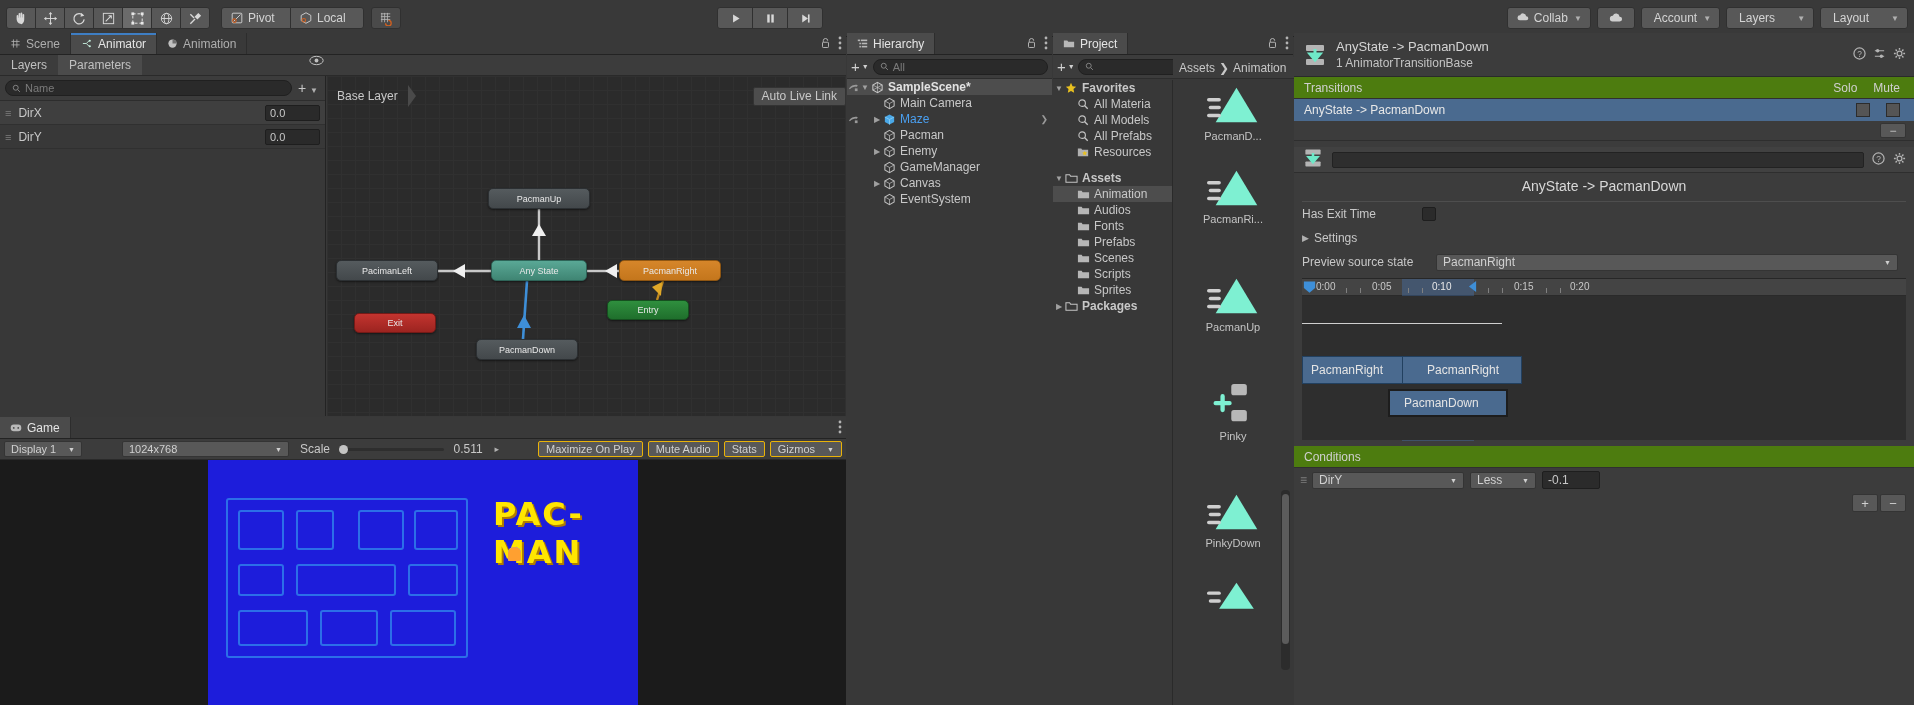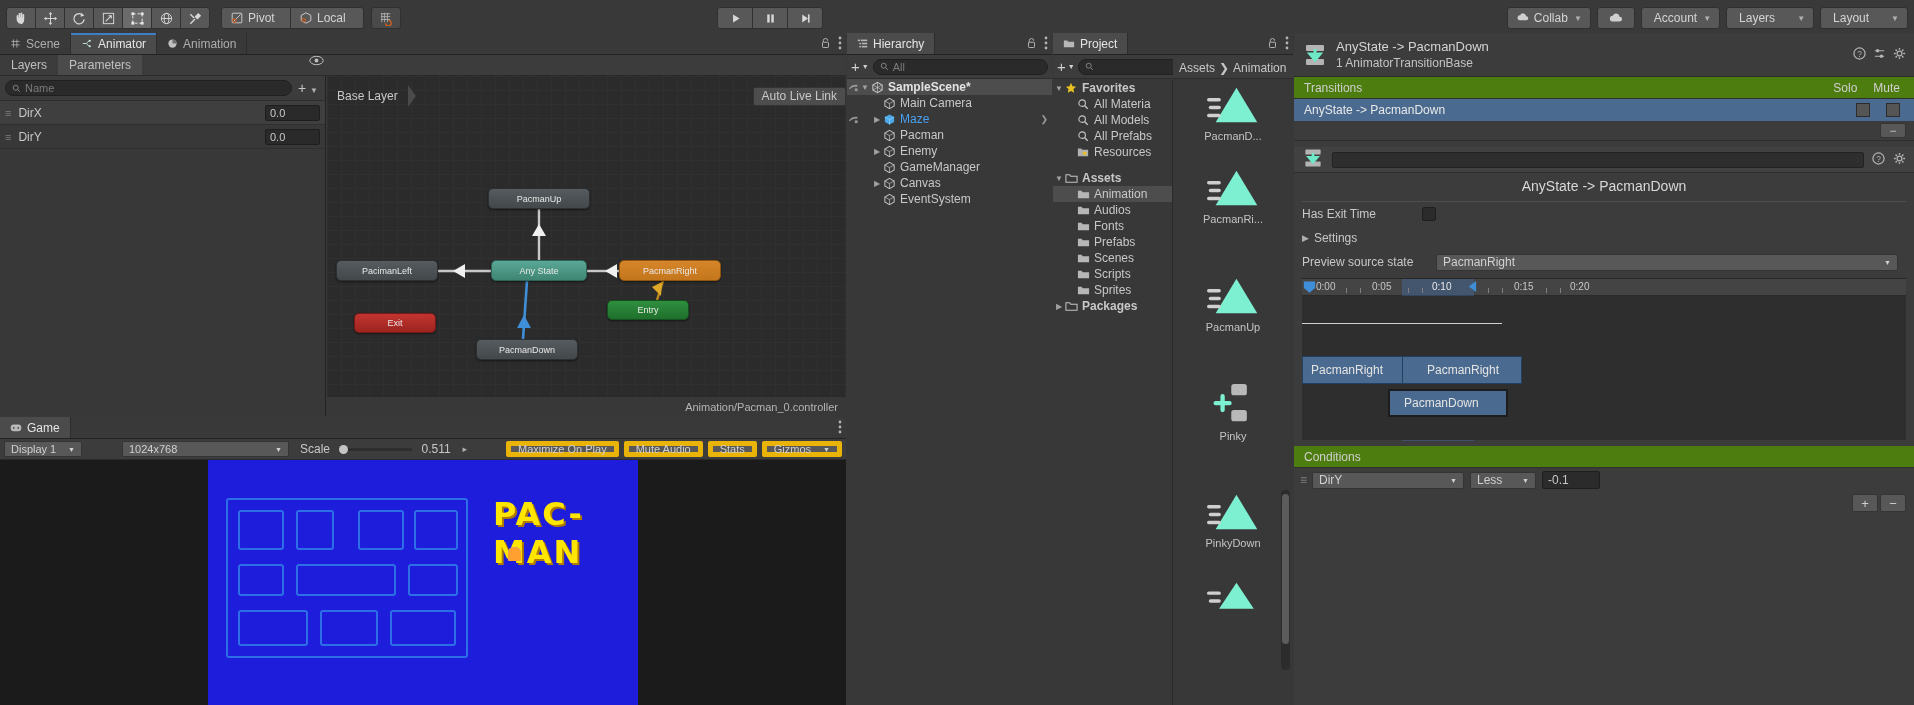--- a/index.html
+++ b/index.html
@@ -131,21 +131,21 @@
   .game-bar {
     height: 21px; background: #3c3c3c; display: flex; align-items: center;
     gap: 5px; padding: 0 4px; border-bottom: 1px solid #2a2a2a;
   }
   .gb-dd {
     height: 16px; background: #585858; border: 1px solid #343434; border-radius: 2px;
     display: flex; align-items: center; padding: 0 6px; font-size: 11px; color: #d0d0d0;
     justify-content: space-between;
   }
   .gb-btn {
-    height: 16px; background: #585858; border: 5px solid #eab308; border-radius: 2px;
+    height: 16px; background: #585858; border: 1px solid #eab308; border-radius: 2px;
     display: flex; align-items: center; padding: 0 7px; font-size: 11px; color: #d0d0d0;
   }
   .slider-track { height: 3px; background: #2e2e2e; border-radius: 2px; flex: 1; position: relative; }
   .slider-knob {
     position: absolute; left: 0; top: -3px; width: 9px; height: 9px;
     background: #c4c4c4; border-radius: 50%;
   }
   .game-view { position: absolute; left: 0; top: 43px; right: 0; bottom: 0; background: #1b1b1b; }
   .pac-canvas { position: absolute; left: 208px; top: 0; width: 430px; bottom: 0; background: #1d1ddb; }
   .maze-wall { position: absolute; border: 2px solid #2c6fe8; border-radius: 3px; }
@@ -491,23 +491,20 @@
     </div>
 
     <div class="graph-head">
       <span class="bl-crumb">Base Layer</span>
       <span class="bl-arrow"></span>
       <div style="margin-left:auto;height:19px;background:#4d4d4d;border:1px solid #333;border-radius:2px;display:flex;align-items:center;padding:0 8px;font-size:12px;color:#c8c8c8;">
         <span>Auto Live Link</span>
       </div>
     </div>
 
-    <div class="graph-footer">
-      <span>Animation/Pacman_0.controller</span>
-    </div>
   </div>
 
   <div class="panel" id="game">
     <div class="panel-tabbar">
       <div class="ptab active">
         <svg width="12" height="11" viewBox="0 0 16 14">
             <rect x="1" y="3" width="14" height="9" rx="4" fill="#b8b8b8"></rect>
             <circle cx="5" cy="7.5" r="1.2" fill="#4a4a4a"></circle>
             <circle cx="11" cy="7.5" r="1.2" fill="#4a4a4a"></circle>
           </svg>

